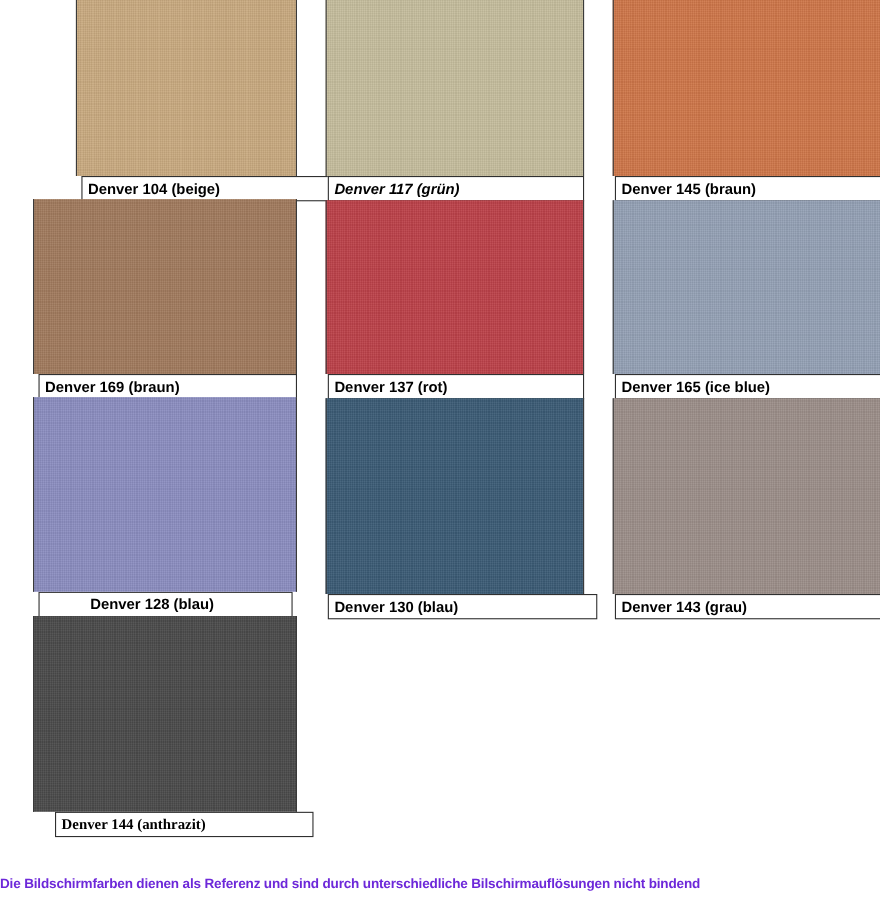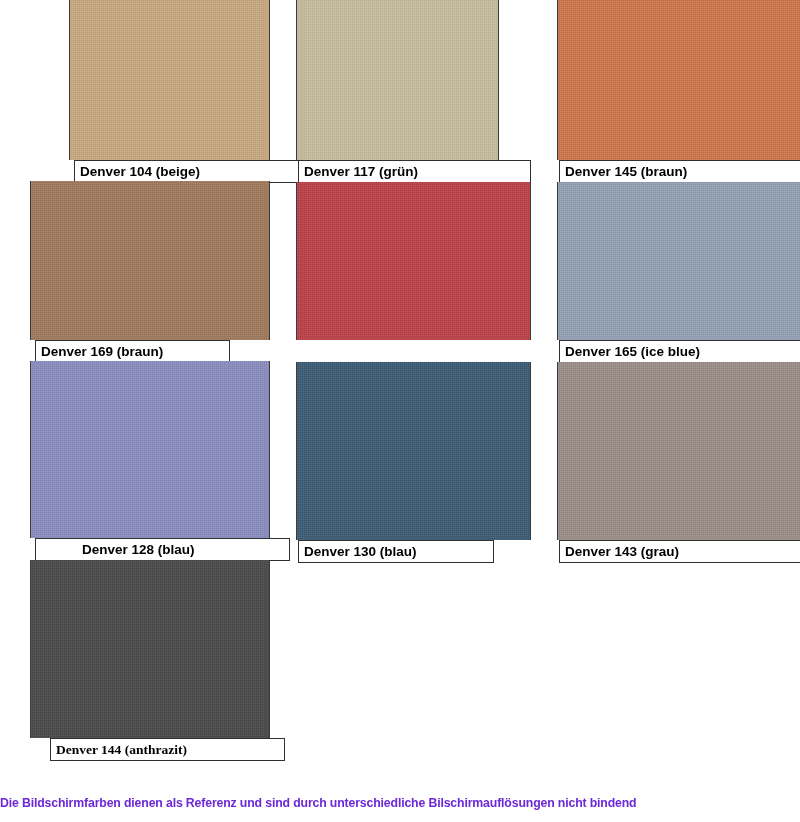--- a/index.html
+++ b/index.html
@@ -82,42 +82,43 @@
 <body>
 
 <div id="swatch-board">
     <div class="swatch-column" style="left: 30px; width: 240px;">
       <div class="swatch-cell" style="position: absolute; top: 0px; left: 0px; width: 240px; padding-left: 39px;">
         <div class="swatch-color" style="height: 160px; background: rgb(200, 169, 127);"></div>
         <div class="swatch-label" style="margin-left: 5px; width: 235px;">Denver 104 (beige)</div>
       </div>
       <div class="swatch-cell" style="position: absolute; top: 181px; left: 0px; width: 240px;">
         <div class="swatch-color" style="height: 159px; background: rgb(161, 122, 93);"></div>
-        <div class="swatch-label" style="margin-left: 5px; width: 195px;">Denver 169 (braun)</div>
+        <div class="swatch-label" style="margin-left: 5px; width: 235px;">Denver 169 (braun)</div>
       </div>
       <div class="swatch-cell" style="position: absolute; top: 361px; left: 0px; width: 240px;">
         <div class="swatch-color" style="height: 177px; background: rgb(139, 141, 192);"></div>
-        <div class="swatch-label" style="margin-left: 5px; width: 255px; padding-left: 46px;">Denver 128 (blau)</div>
+        <div class="swatch-label" style="margin-left: 5px; width: 231px; padding-left: 46px;">Denver 128 (blau)</div>
       </div>
       <div class="swatch-cell" style="position: absolute; top: 560px; left: 0px; width: 240px;">
         <div class="swatch-color" style="height: 178px; background: rgb(74, 74, 74);"></div>
         <div class="swatch-label" style="margin-left: 20px; width: 235px; font-family: Liberation Serif, serif;">Denver 144 (anthrazit)</div>
       </div>
     </div>
     <div class="swatch-column" style="left: 296px; width: 235px;">
-      <div class="swatch-cell" style="position: absolute; top: 0px; left: 0px; width: 203px;">
+      <div class="swatch-cell" style="position: absolute; top: 0px; left: 0px; width: 235px; font-style: italic;">
         <div class="swatch-color" style="height: 160px; background: rgb(197, 189, 157);"></div>
         <div class="swatch-label" style="margin-left: 2px; width: 233px;">Denver 117 (grün)</div>
       </div>
       <div class="swatch-cell" style="position: absolute; top: 182px; left: 0px; width: 235px;">
         <div class="swatch-color" style="height: 158px; background: rgb(188, 65, 73);"></div>
+        <div class="swatch-label" style="margin-left: 2px; width: 233px;">Denver 137 (rot)</div>
       </div>
       <div class="swatch-cell" style="position: absolute; top: 362px; left: 0px; width: 235px;">
         <div class="swatch-color" style="height: 178px; background: rgb(59, 91, 117);"></div>
-        <div class="swatch-label" style="margin-left: 2px; width: 196px;">Denver 130 (blau)</div>
+        <div class="swatch-label" style="margin-left: 2px; width: 245px;">Denver 130 (blau)</div>
       </div>
     </div>
     <div class="swatch-column" style="left: 557px; width: 258px;">
       <div class="swatch-cell" style="position: absolute; top: 0px; left: 0px; width: 258px;">
         <div class="swatch-color" style="height: 160px; background: rgb(206, 118, 73);"></div>
         <div class="swatch-label" style="margin-left: 2px; width: 256px;">Denver 145 (braun)</div>
       </div>
       <div class="swatch-cell" style="position: absolute; top: 182px; left: 0px; width: 258px;">
         <div class="swatch-color" style="height: 158px; background: rgb(148, 161, 181);"></div>
         <div class="swatch-label" style="margin-left: 2px; width: 256px;">Denver 165 (ice blue)</div>

